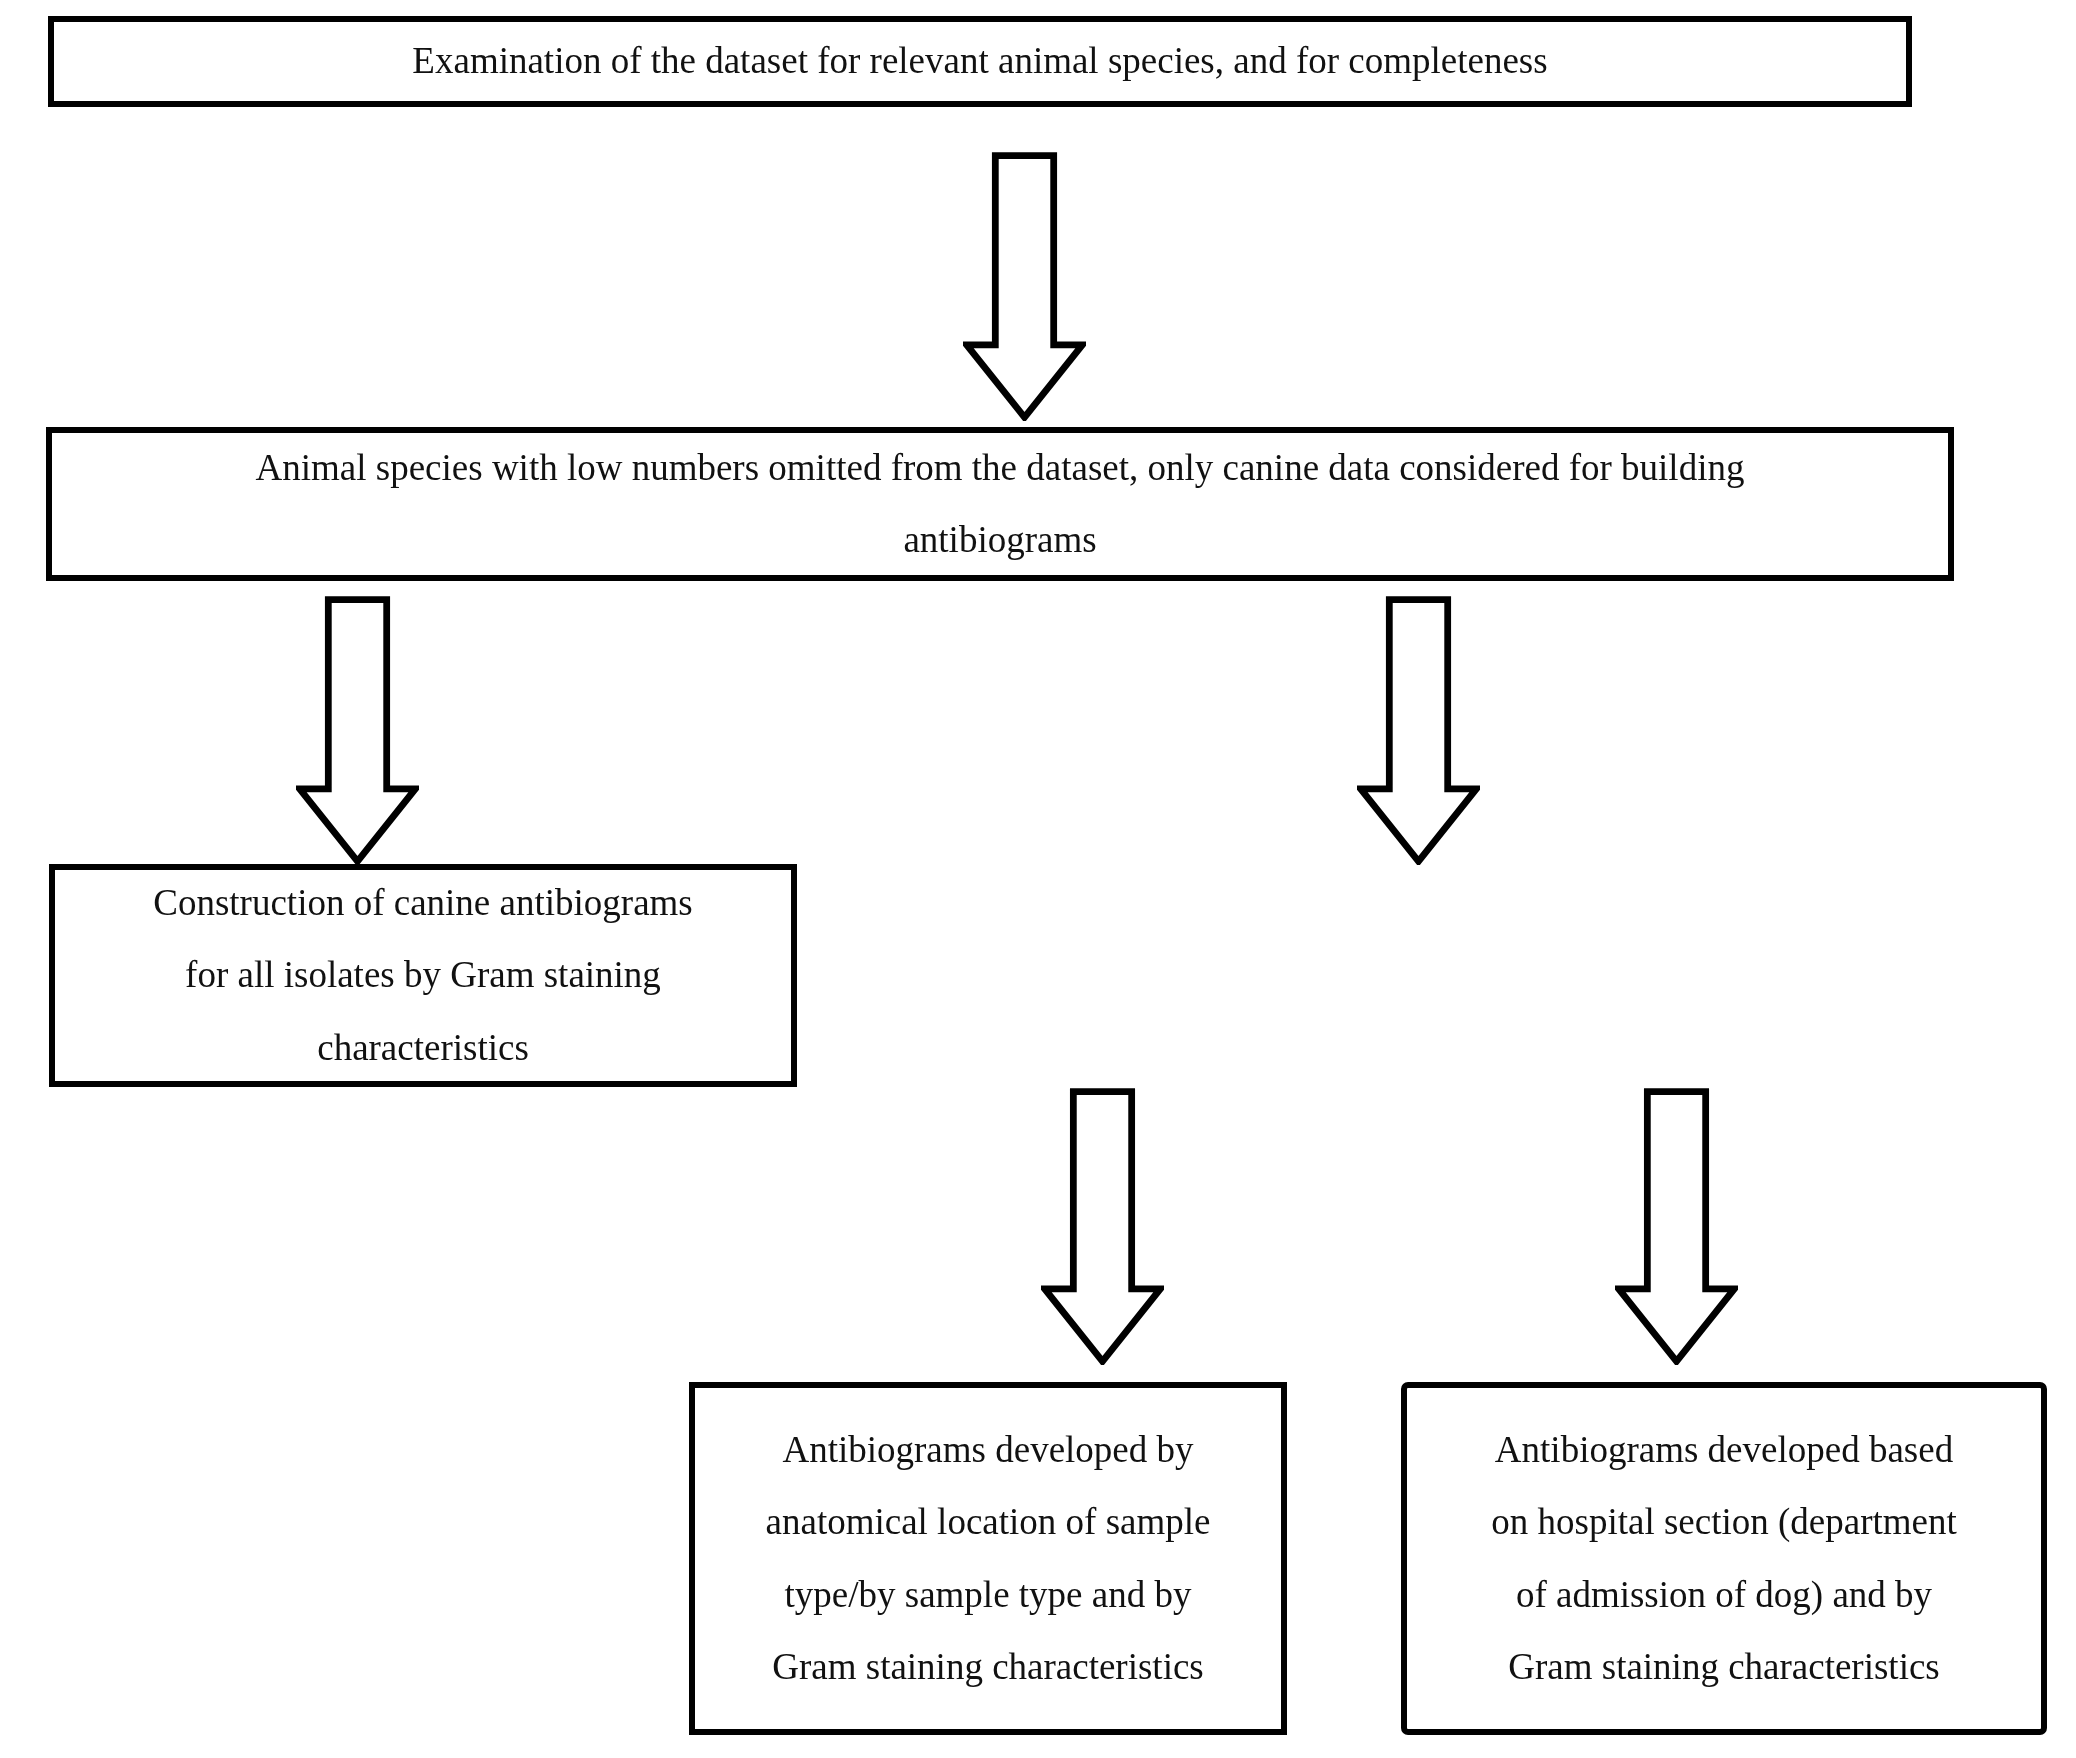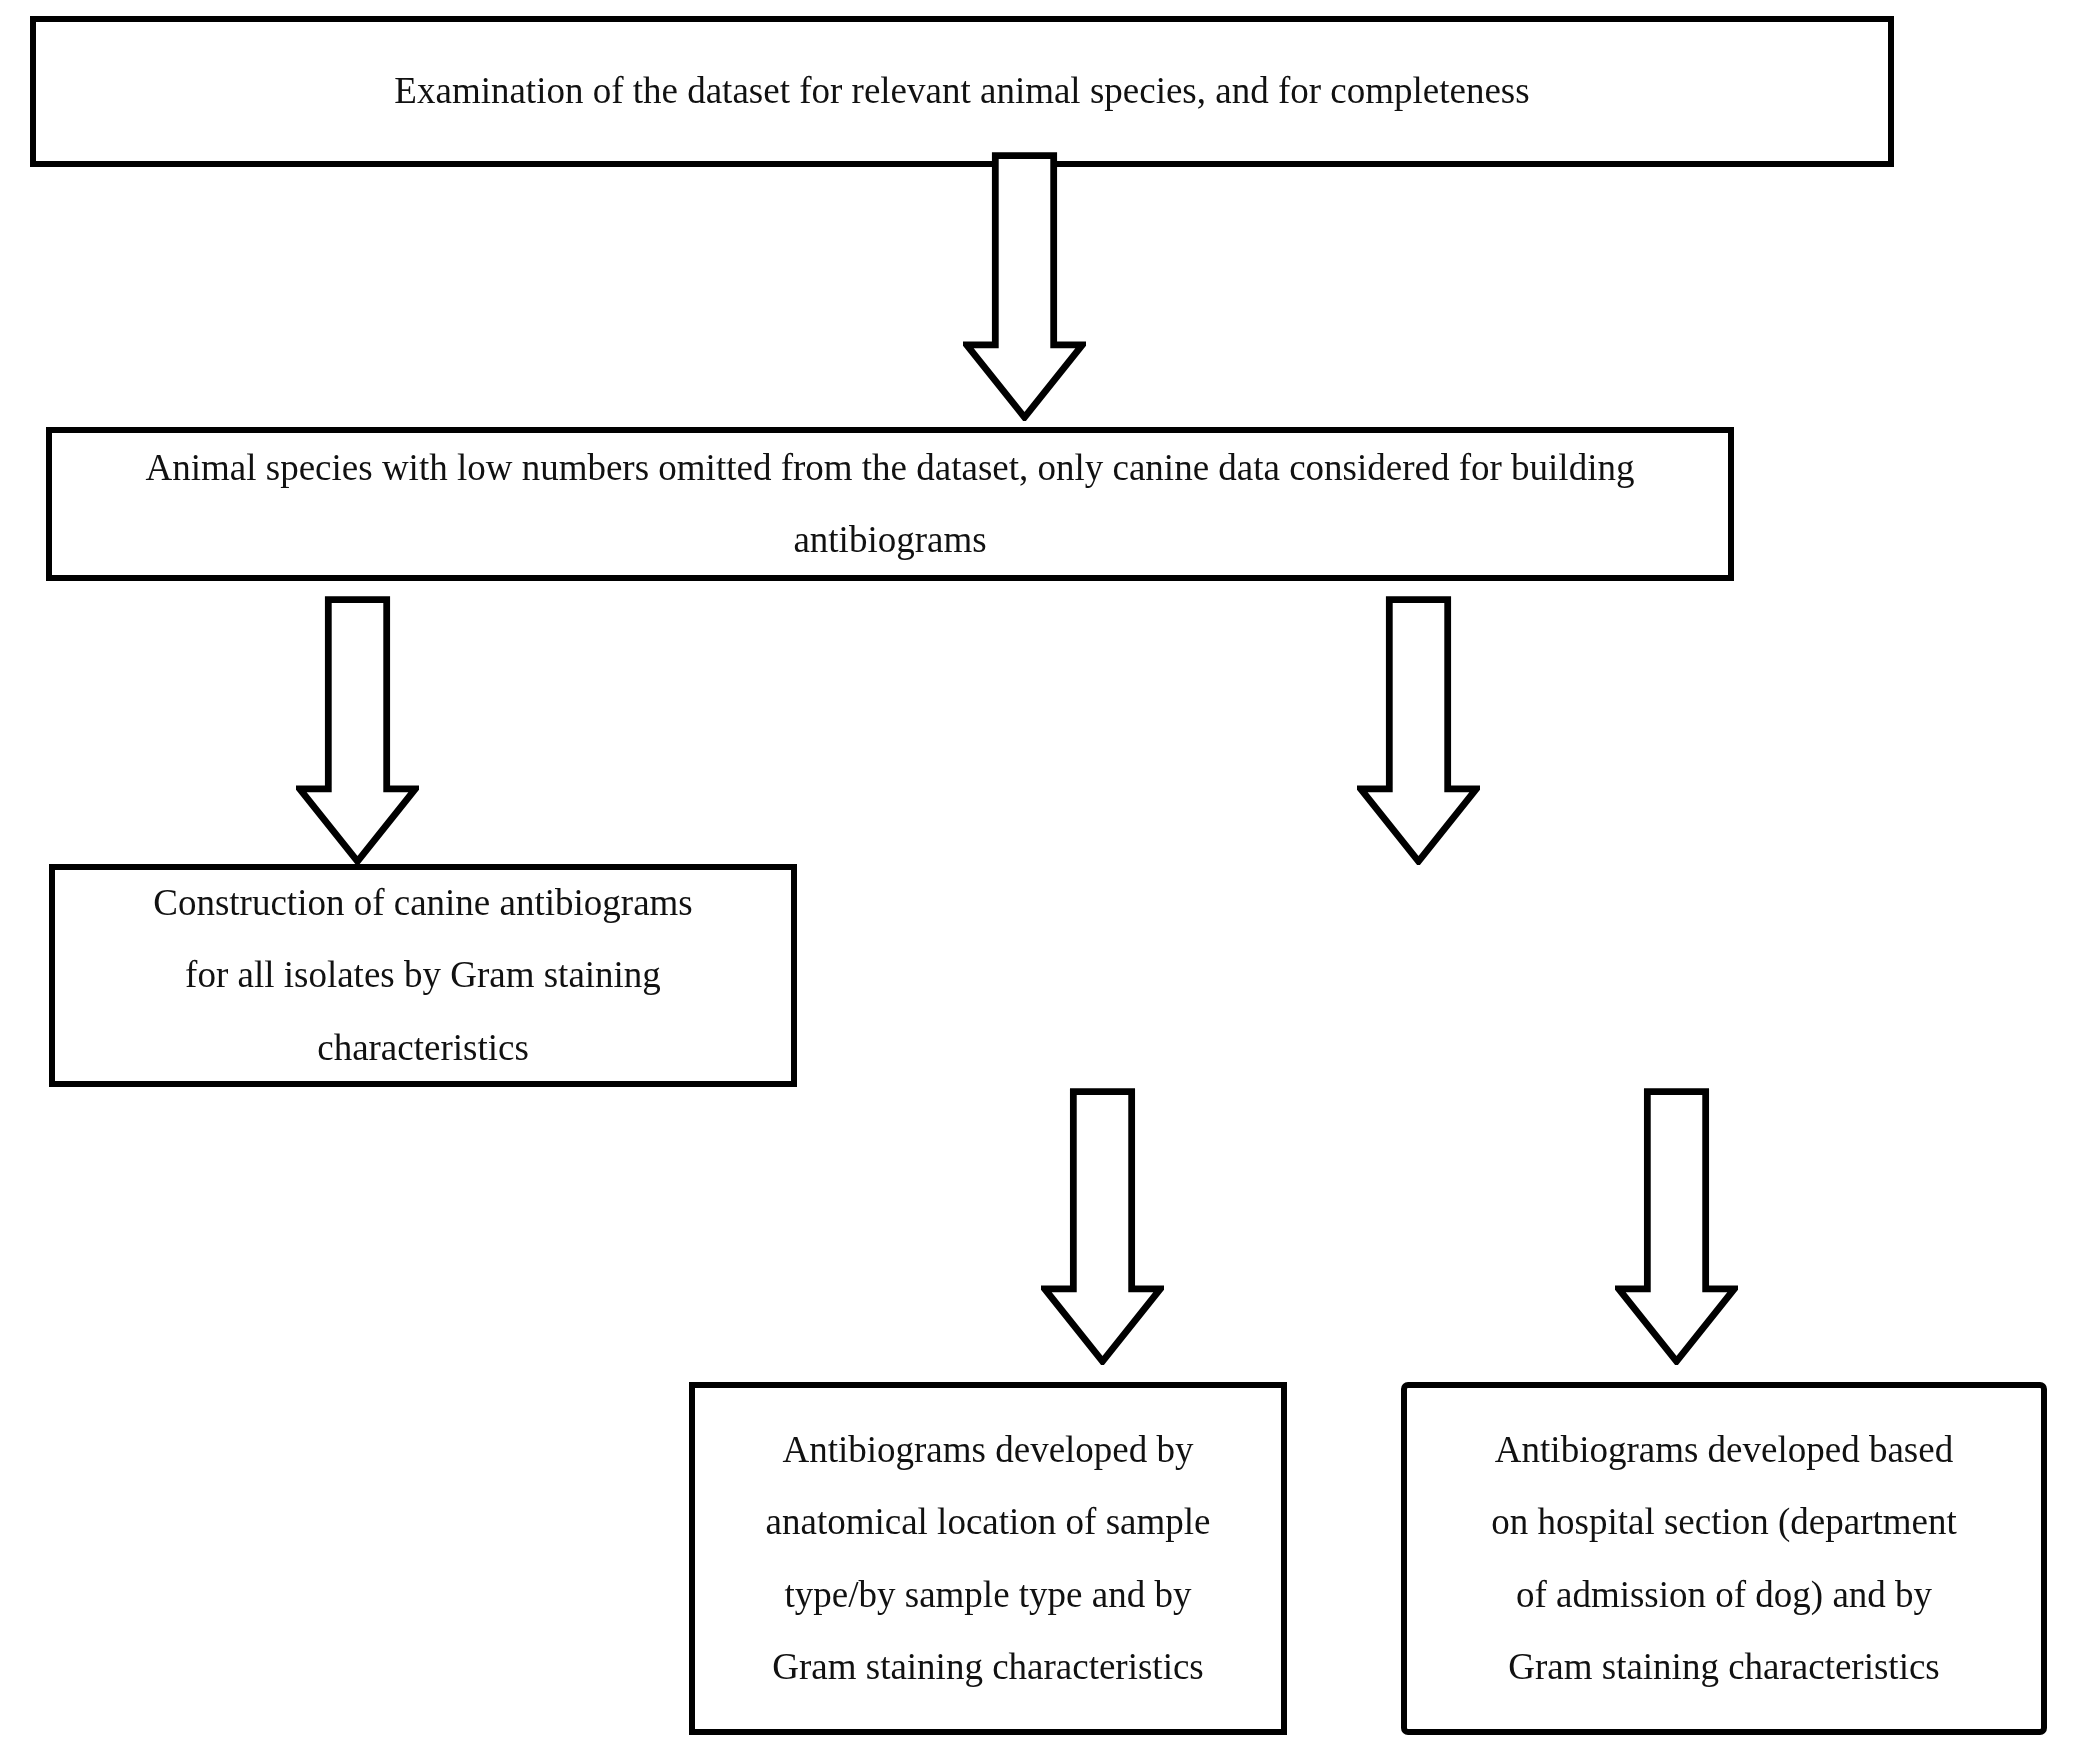--- a/index.html
+++ b/index.html
@@ -26,22 +26,22 @@
     justify-content: center;
     text-align: center;
   }
   .node-text {
     white-space: pre-line;
     font-size: 37px;
     line-height: 1.95;
     padding: 5.2px 26px;
   }
   
-  #node-examination   { left: 30px;   top: 15.6px;   width: 1864px; height: 151px; }
-  #node-omission      { left: 46px;   top: 427px;  width: 1688px; height: 154px; }
+  #node-examination   { left: 48px;   top: 15.6px;   width: 1864px; height: 91px; }
+  #node-omission      { left: 46px;   top: 427px;  width: 1908px; height: 154px; }
   #node-construction  { left: 49px;   top: 864px; width: 748px; height: 223px; }
   #node-advanced      { left: 974px; top: 864px; width: 933px; height: 203px; }
   #node-anatomical    { left: 689px; top: 1382px; width: 598px; height: 353px; }
   #node-hospital      { left: 1401px; top: 1382px; width: 646px; height: 353px; border-radius: 7px; }
   .arrow {
     position: absolute;
     display: block;
   }
   .arrow polygon {
     fill: #ffffff;

